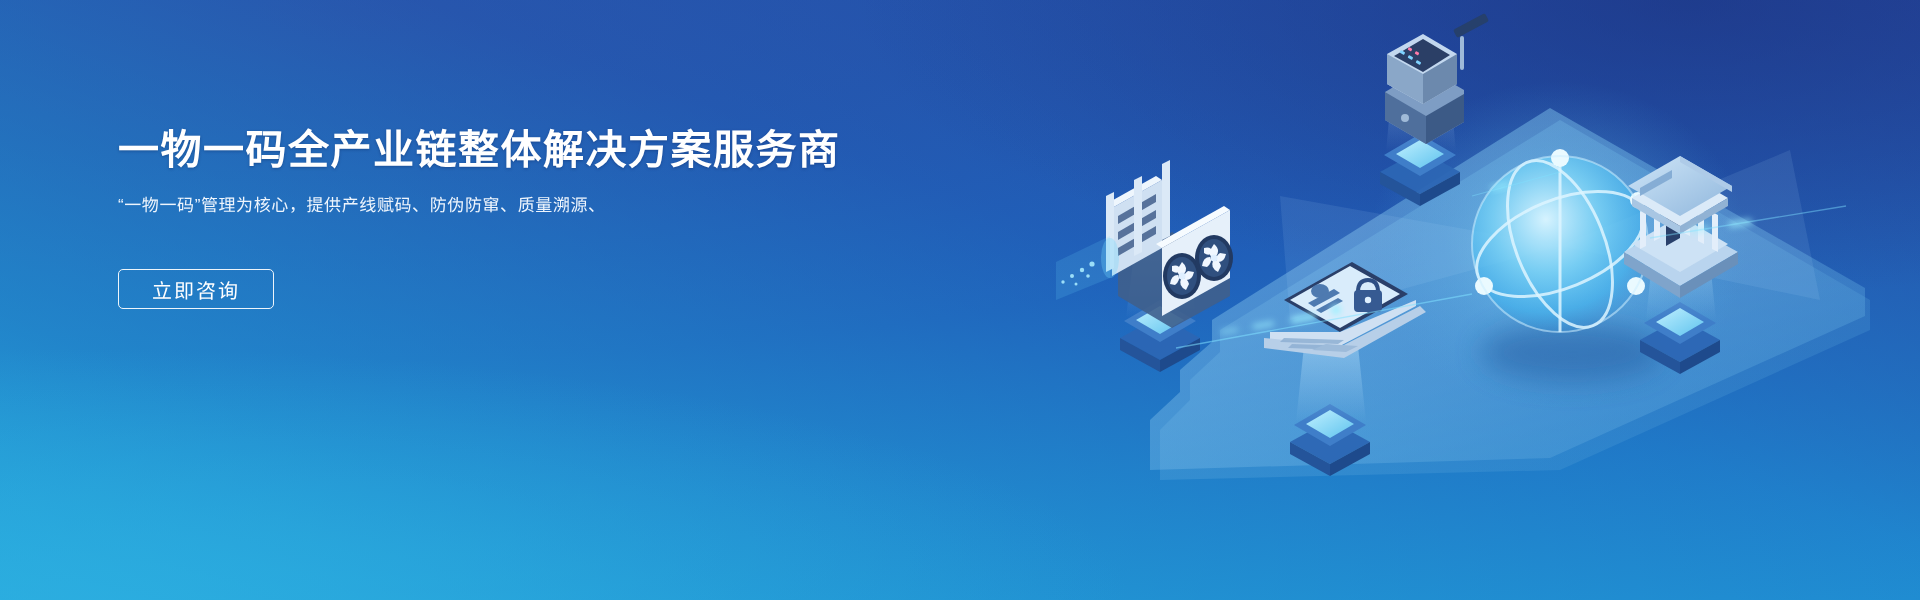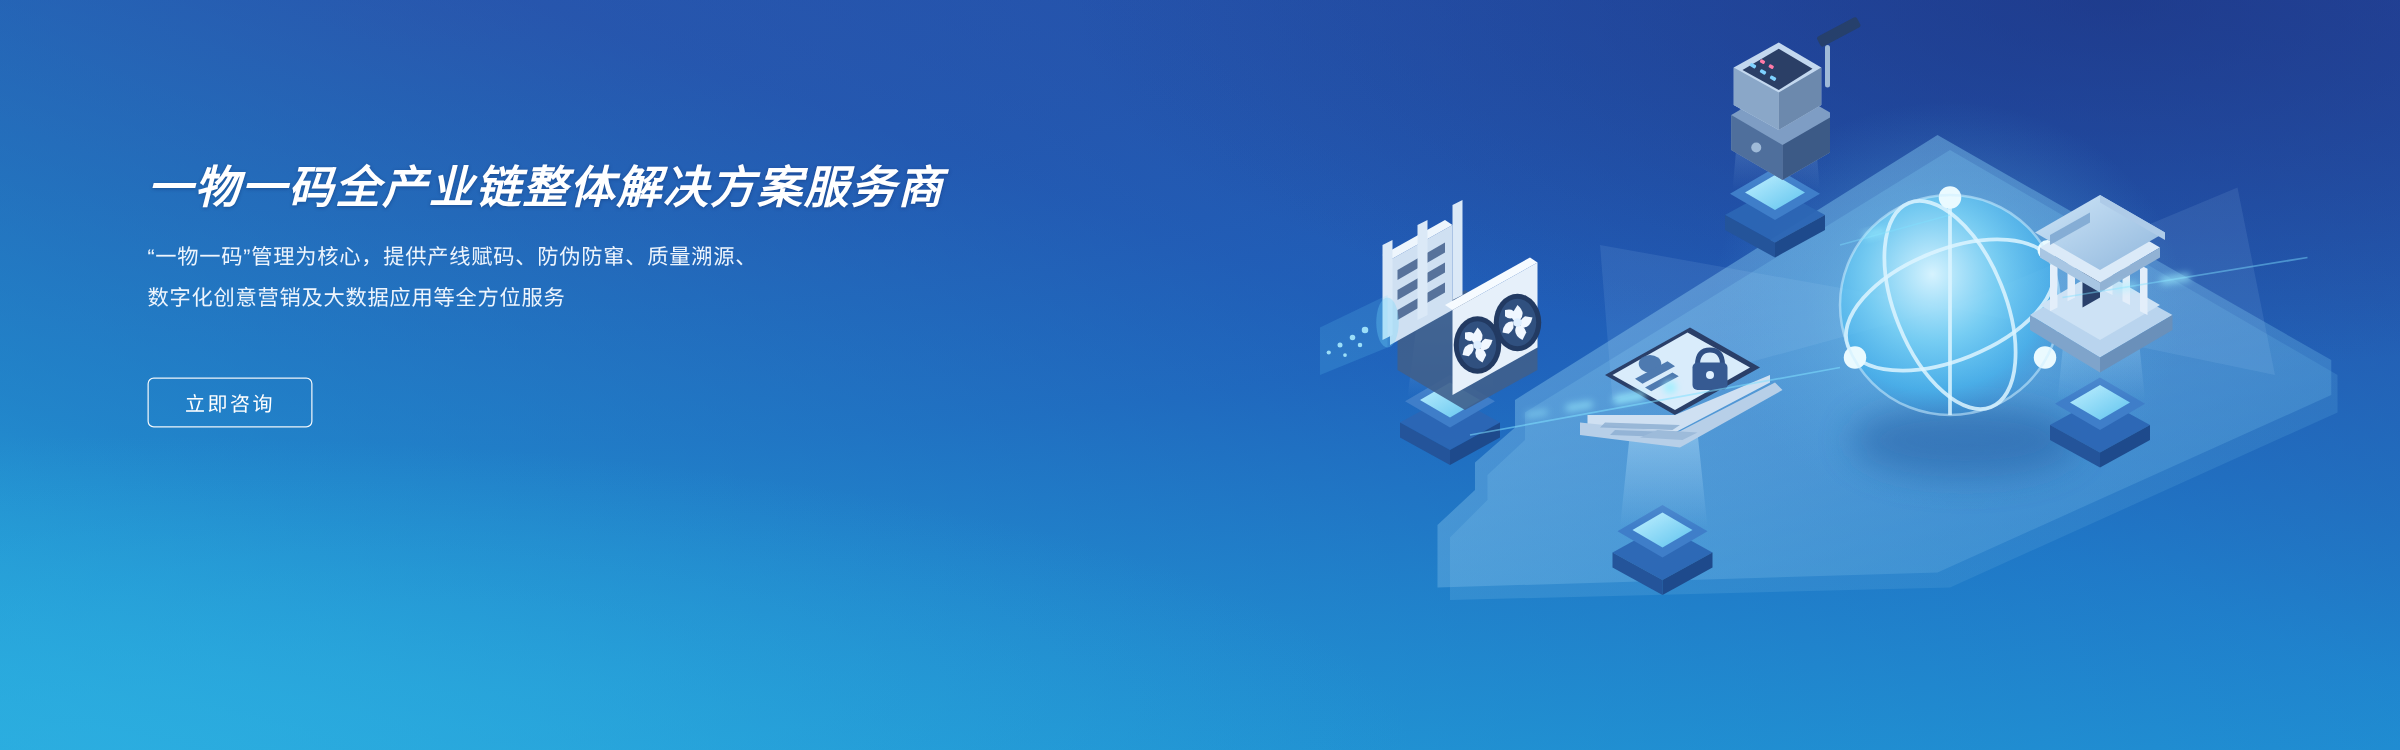--- a/index.html
+++ b/index.html
@@ -29,35 +29,34 @@
   }
   .wash-c{
     position:absolute;inset:0;
     background:radial-gradient(70% 80% at 88% 0%, rgba(25,45,120,.55) 0%, rgba(25,45,120,0) 62%);
     pointer-events:none;
   }
 
   
   .copy{position:absolute;left:118px;top:128px;width:720px;z-index:40;}
   .headline{
-    margin:0;color:#ffffff;font-size:36px;line-height:44px;font-weight:bold;
+    margin:0;color:#ffffff;font-size:41px;line-height:44px;font-weight:bold;
     letter-spacing:1.5px;white-space:nowrap;
     text-shadow:0 1px 3px rgba(10,30,80,.35);
-    font-style:italic;
   }
   .sub{
     margin:17px 0 12px 0;color:#eef5fd;font-size:17px;line-height:33px;
     letter-spacing:.6px;font-weight:400;
   }
   .sub div{white-space:nowrap;}
   .cta{
     display:inline-flex;align-items:center;justify-content:center;
-    margin-top:35px;width:132px;height:40px;
+    margin-top:35px;width:156px;height:40px;
     border:1px solid rgba(255,255,255,.92);border-radius:5px;
-    color:#ffffff;font-size:16px;letter-spacing:2px;
+    color:#ffffff;font-size:20px;letter-spacing:2px;
     background:transparent;cursor:pointer;box-sizing:border-box;
     font-family:"Liberation Sans","DejaVu Sans",sans-serif;
   }
 
   
   .art{position:absolute;left:860px;top:0;width:1060px;height:600px;z-index:20;}
   .art svg{display:block;width:100%;height:100%;}
 </style>
 </head>
 <body>
@@ -334,19 +333,18 @@
         <rect x="630" y="186" width="18" height="6" rx="3" fill="#9defff" opacity=".6" transform="rotate(-15 630 186)" filter="url(#tinyBlur)"></rect>
       </g>
     </svg>
   </div>
 
   <div class="copy">
     <h1 class="headline">一物一码全产业链整体解决方案服务商</h1>
 
     <div class="sub">
       <div>“一物一码”管理为核心，提供产线赋码、防伪防窜、质量溯源、</div>
-      <div>数字化创意营销及大数据应用等全方位服务</div>
     </div>
 
     <button class="cta">立即咨询</button>
   </div>
 
 </div>
 
 </body></html>

